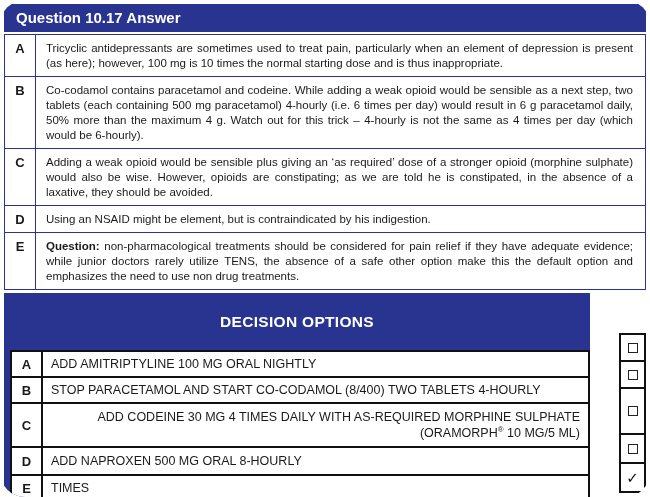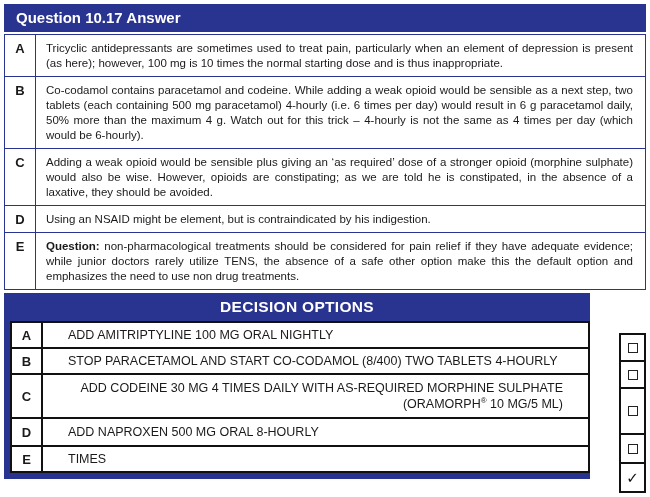--- a/index.html
+++ b/index.html
@@ -3,21 +3,21 @@
 <meta charset="utf-8">
 <style>
   * { margin: 0; padding: 0; box-sizing: border-box; }
   html, body { background: #ffffff; }
   body {
     width: 650px; height: 497px;
     font-family: "Liberation Sans", "DejaVu Sans", sans-serif;
     color: #1a1a1a;
     overflow: hidden;
   }
-  .page { width: 650px; height: 497px; padding: 4px; overflow: hidden; }
+  .page { width: 650px; height: 497px; padding: 4px; overflow: hidden; border-radius: 25px; }
 
   
   .answer-header {
     background: var(--navy, #293390);
     color: #ffffff;
     font-weight: bold;
     font-size: 15px;
     height: 28px;
     line-height: 28px;
     padding-left: 12px;
@@ -51,21 +51,21 @@
     margin-top: 3px;
     display: flex;
     align-items: flex-start;
   }
   .blue-panel {
     background: var(--navy, #293390);
     width: 586px;
     padding: 0 0 6px 0;
   }
   .decision-header {
-    height: 28px;
+    height: 57px;
     display: flex;
     align-items: center;
     justify-content: center;
     color: #ffffff;
     font-weight: bold;
     font-size: 15.5px;
     letter-spacing: 0.3px;
   }
   table.decision-table {
     border-collapse: collapse;
@@ -78,21 +78,21 @@
     vertical-align: middle;
   }
   table.decision-table td.letter {
     width: 31px;
     text-align: center;
     font-weight: bold;
     font-size: 13px;
   }
   table.decision-table td.text {
     font-size: 12.5px;
-    padding: 4px 25px;
+    padding: 4px 8px;
     line-height: 16px;
   }
   td.rh-s { height: 26px; }
   td.rh-c { height: 44px; text-align: right; }
   td.rh-d { height: 28px; }
   sup.reg { font-size: 8px; vertical-align: super; line-height: 0; }
 
   .cbx-spacer { flex: 1 1 auto; }
   .checkbox-col {
     margin-top: 40px;

